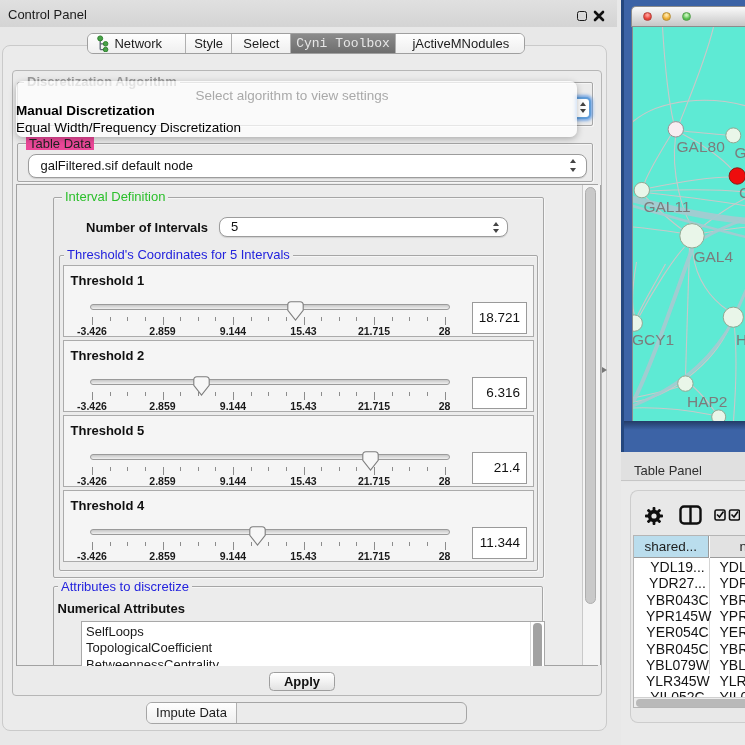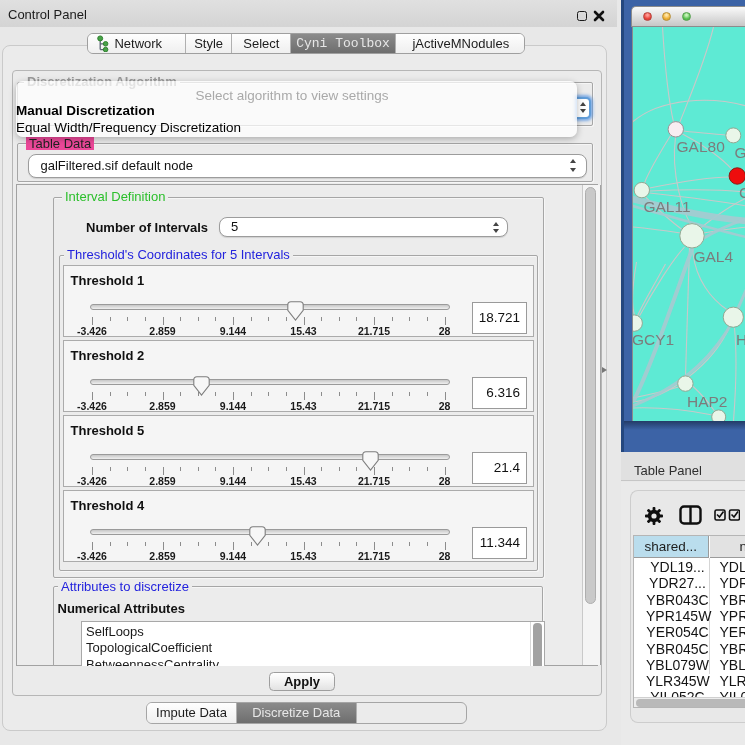--- a/index.html
+++ b/index.html
@@ -147,21 +147,20 @@
   </div>
 </div>
 
 <div class="abs" style="left:582px;top:184.5px;width:19px;height:480px;background:#f4f4f4;border-left:1px solid #c9c9c9;border-right:1px solid #a2a2a2;"></div>
 <div class="abs" style="left:584.5px;top:187px;width:11px;height:417px;background:#c9c9c9;border:1px solid #aeaeae;border-radius:5.5px;"></div>
 
 <div class="abs" style="left:269px;top:671.5px;width:66px;height:19px;background:linear-gradient(#ffffff,#f2f2f2 50%,#e2e2e2);border:1px solid #9e9e9e;border-radius:4.5px;font-size:13px;font-weight:bold;color:#111;text-align:center;line-height:17px;">Apply</div>
 
 <div class="abs" style="left:146px;top:701.5px;width:321px;height:22px;border:1px solid #a5a5a5;border-radius:6px;overflow:hidden;">
   <div class="seg" style="left:0;width:90px;">Impute Data</div>
-  <div class="seg dark" style="left:90px;width:119.5px;">Discretize Data</div>
 </div>
 
 <div class="abs" style="left:601.5px;top:367px;width:0;height:0;border-top:3px solid transparent;border-bottom:3px solid transparent;border-left:5px solid #777;"></div>
 
 <div class="abs" style="left:86.5px;top:33px;width:438.5px;height:21px;border:1px solid #9f9f9f;border-radius:6px;overflow:hidden;">
   <div class="seg" style="left:0;width:98.5px;padding-right:13px;">
     <svg width="12" height="17" viewBox="0 0 12 17" style="margin-right:5px;">
       <path d="M3.2,3.4 L3.2,14.6 M3.2,8.8 L8.4,8.8 M3.2,14.6 L8.4,14.6" stroke="#5a6472" stroke-width="1.3" fill="none"></path>
       <circle cx="3.2" cy="3.4" r="2.5" fill="#47a347" stroke="#2a7a2a" stroke-width="0.9"></circle>
       <circle cx="8.6" cy="8.8" r="2.3" fill="#47a347" stroke="#2a7a2a" stroke-width="0.9"></circle>

